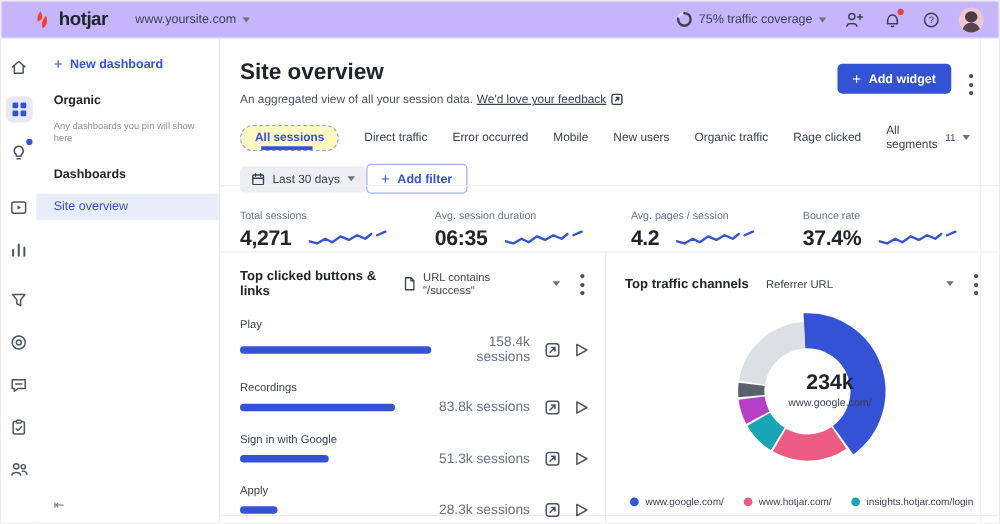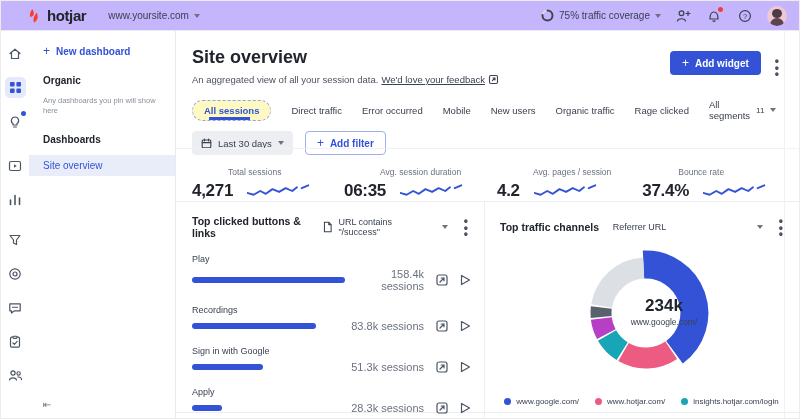--- a/index.html
+++ b/index.html
@@ -49,28 +49,28 @@
 
   
   .chips { display:flex; align-items:center; gap:20px; padding:14px 16px 0 16px; position:relative; }
   .chip { font-size:9.5px; color:#3a4150; cursor:pointer; white-space:nowrap; }
   .chip.selected { color:#3352d6; background:#fef9c3; border:1px dashed #8fa3e8; border-radius:12px; padding:4px 11px; font-weight:bold; }
   .chip-underline { position:absolute; left:33px; top:32px; width:41px; height:3px; background:#3352d6; }
   .all-segments { margin-left:auto; display:flex; align-items:center; gap:6px; font-size:9.5px; color:#3a4150; cursor:pointer; padding-right:16px; }
   .seg-count { font-size:8px; color:#3a4150; }
 
   
-  .filter-row { display:flex; gap:12px; padding:10px 16px 0 16px; }
+  .filter-row { display:flex; align-items:center; padding:10px 16px 0 16px; }
   .date-chip { display:flex; align-items:center; gap:6px; background:#eceef2; border-radius:4px; padding:5px 9px; font-size:9.5px; color:#3a4150; cursor:pointer; }
   .add-filter { display:flex; align-items:center; gap:6px; border:1px solid #9fb0ec; color:#3352d6; background:#fff; font-size:10px; font-weight:bold; border-radius:4px; padding:5px 11px; cursor:pointer; }
   .divider-h1 { position:absolute; left:0; right:0; top:117px; height:1px; background:#f0f1f4; }
 
   
   .metrics { display:flex; justify-content:space-between; padding:12px 30px 0 16px; }
-  .metric .m-label { font-size:8.5px; color:#6a7280;margin-left:36px; }
+  .metric .m-label { font-size:8.5px; color:#6a7280; }
   .m-row { display:flex; align-items:center; gap:14px; margin-top:4px; }
   .m-value { font-size:17px; font-weight:bold; color:#20242c; letter-spacing:-0.3px; }
   .spark { width:66px; height:16px; }
 
   .divider-h2 { position:absolute; left:0; right:0; top:170px; height:1px; background:#eceef0; }
   .divider-v  { position:absolute; left:308px; top:170px; bottom:0; width:1px; background:#eceef0; }
   .divider-h3 { position:absolute; left:0; right:0; bottom:5px; height:1px; background:#eceef0; }
 
   
   .widgets { position:absolute; top:170px; left:0; right:0; bottom:0; display:flex; }

